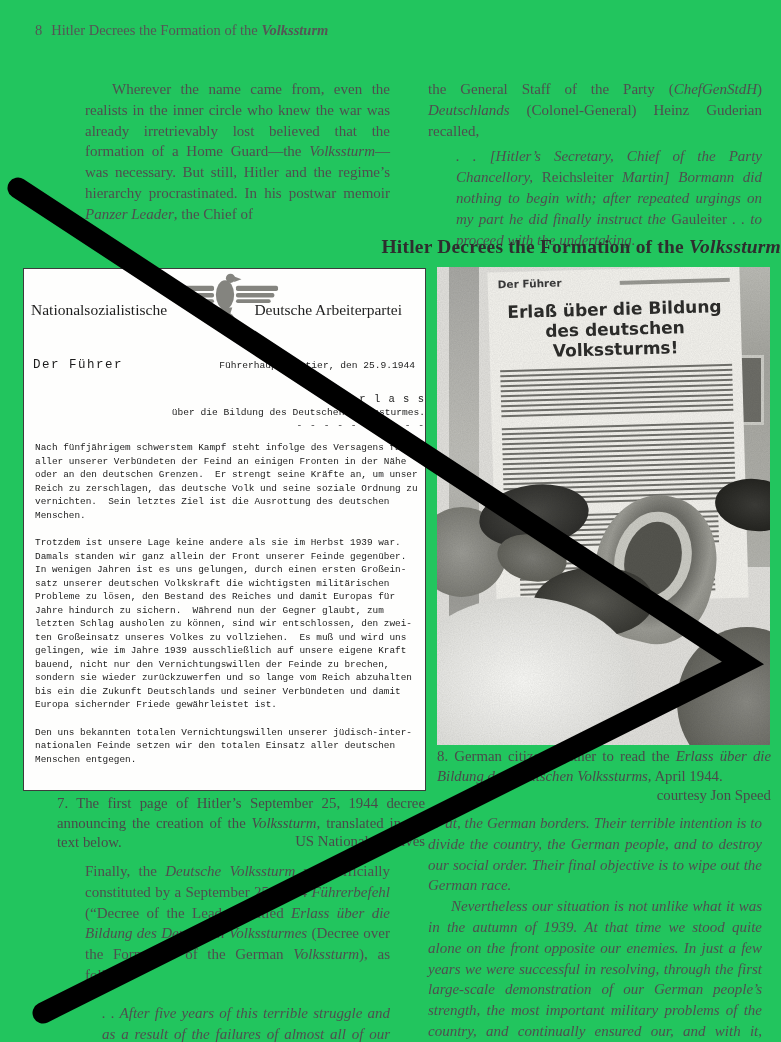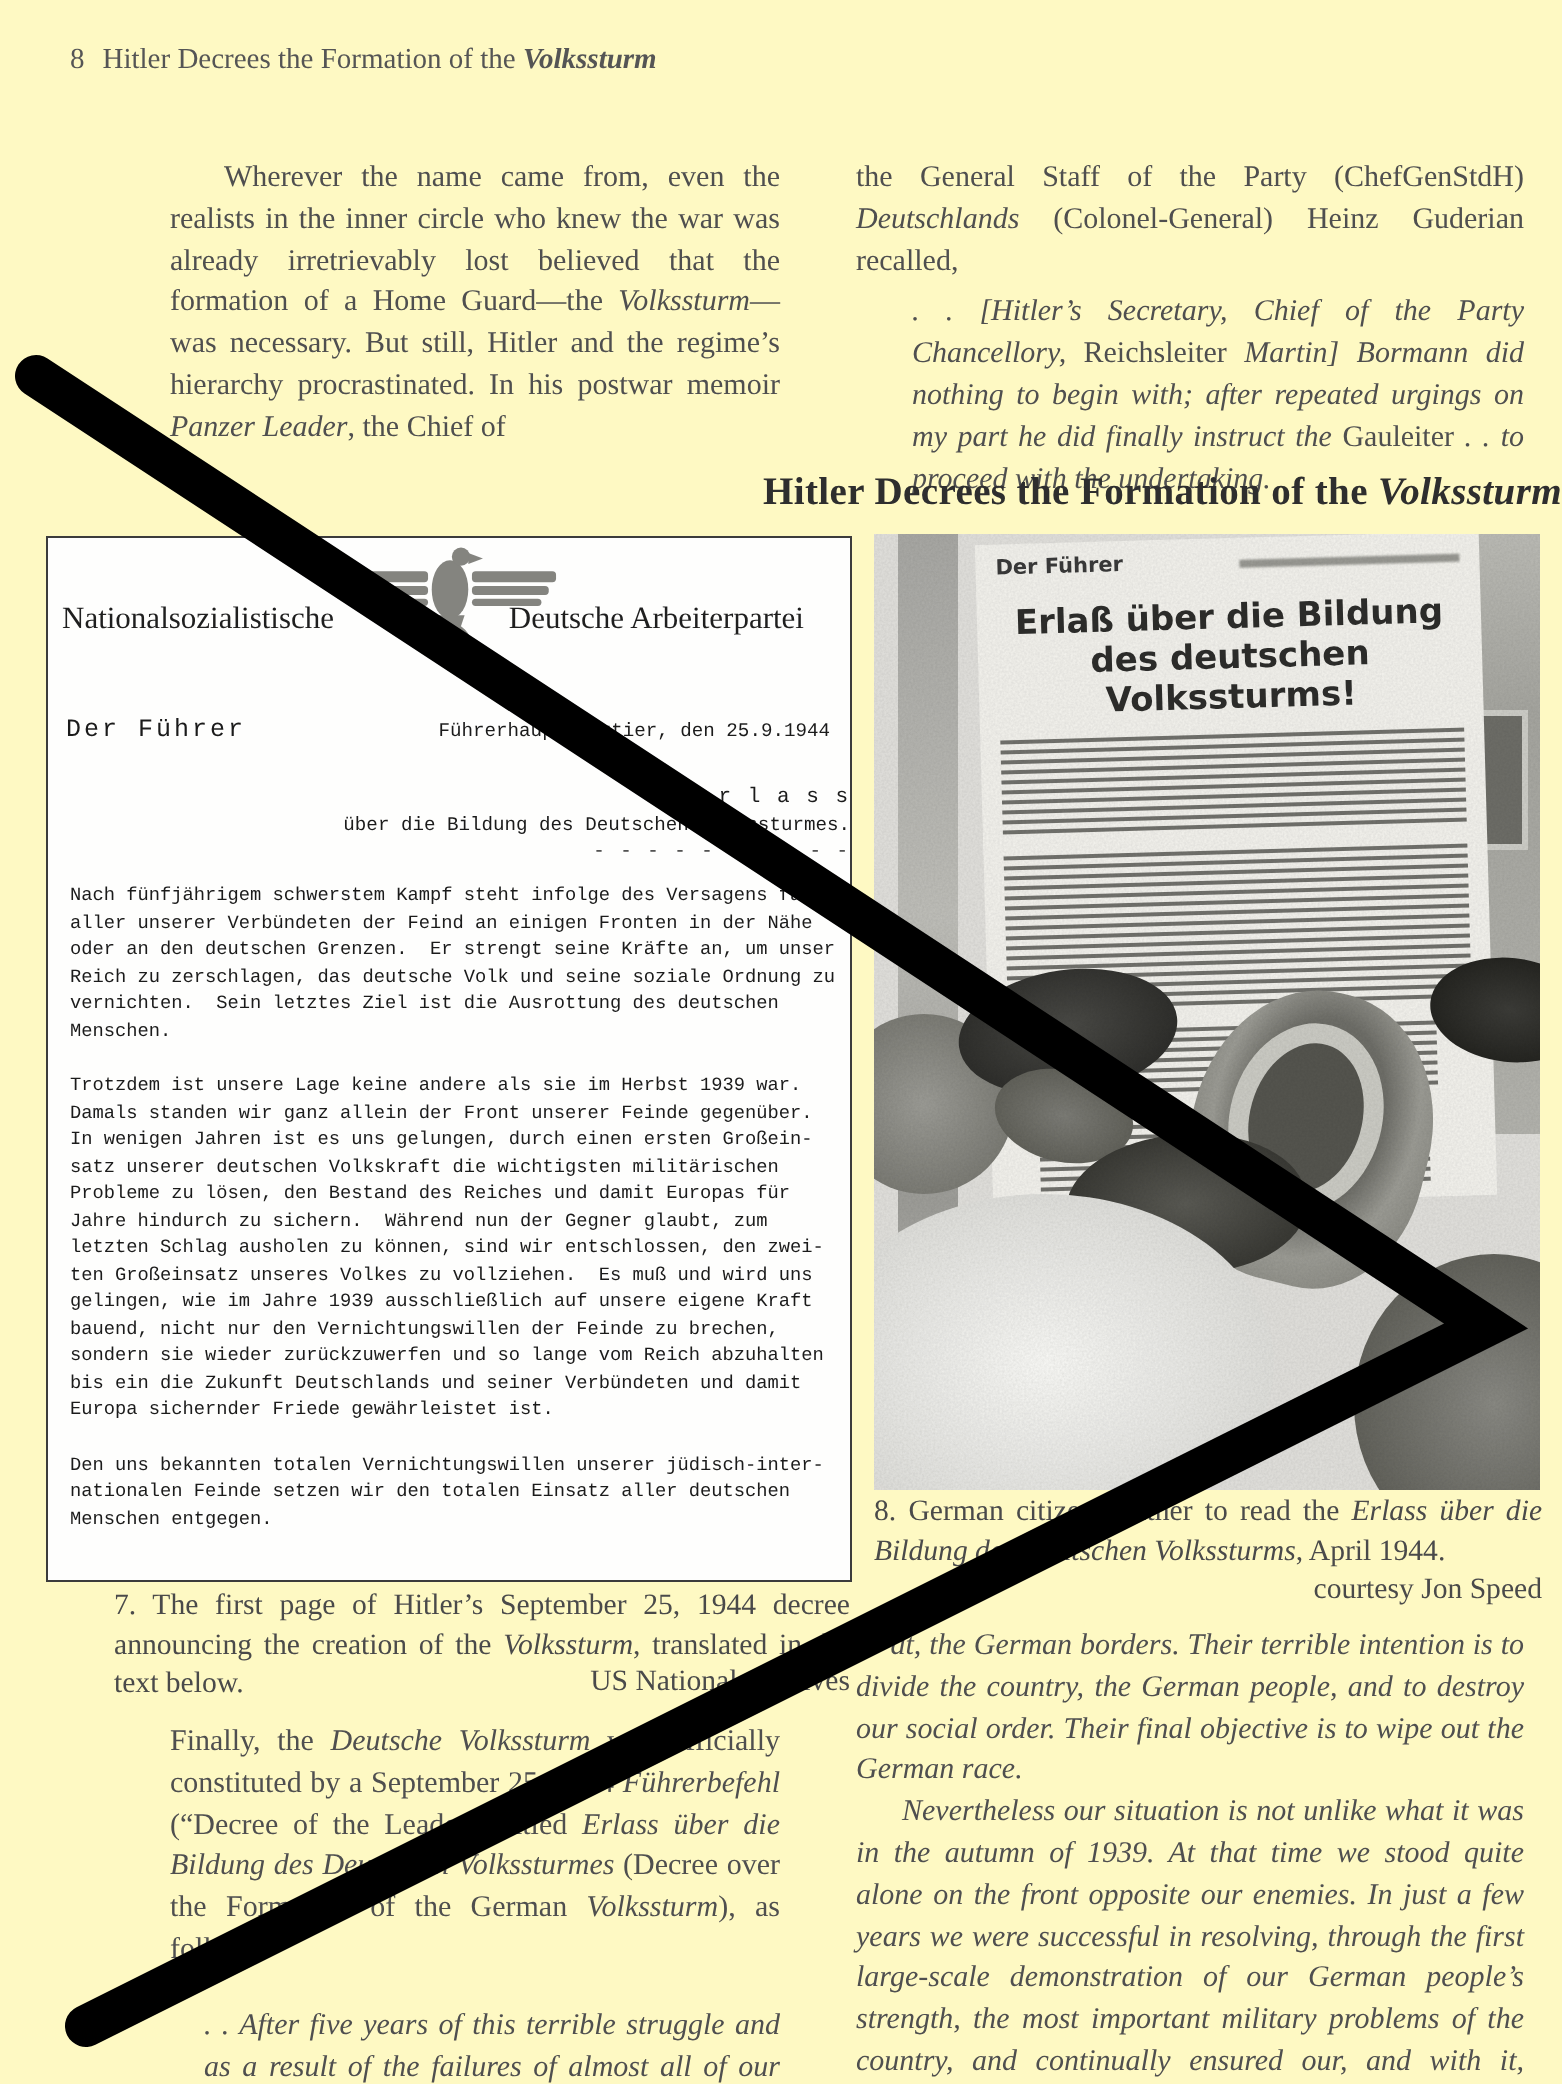--- a/index.html
+++ b/index.html
@@ -1,17 +1,17 @@
 <!DOCTYPE html>
 <html><head>
 <meta charset="utf-8">
 <style>
   html,body{margin:0;padding:0;background:#ffffff;}
   .page{
-    position:relative;width:781px;height:1042px;background:#fef9c3;overflow:hidden;
+    position:relative;width:781px;height:1042px;background:#22c55e;overflow:hidden;
     font-family:"Liberation Serif","DejaVu Serif",serif;color:#4a4a4a;
   }
   
   .running-header{position:absolute;left:35px;top:22px;font-size:14.5px;color:#555;}
   .running-header .pagenum{margin-right:9px;}
   
   .col{position:absolute;font-size:15px;line-height:20.8px;text-align:justify;color:#4f4f4f;}
   .col-top-left{left:85px;top:79px;width:305px;}
   .col-top-left p{margin:0;text-indent:27px;}
   .col-top-right{left:428px;top:79px;width:334px;}
@@ -95,21 +95,21 @@
 <div class="page">
 
   <div class="running-header">
     <span class="pagenum">8</span><span><span>Hitler Decrees the Formation of the </span><span style="font-style: italic; font-weight: bold;">Volkssturm</span></span>
   </div>
 
   <div class="col col-top-left">
     <p><span>Wherever the name came from, even the realists in the inner circle who knew the war was already irretrievably lost believed that the formation of a Home Guard—the </span><span style="font-style: italic;">Volkssturm</span><span>—was necessary. But still, Hitler and the regime’s hierarchy procrastinated. In his postwar memoir </span><span style="font-style: italic;">Panzer Leader</span><span>, the Chief of</span></p>
   </div>
   <div class="col col-top-right">
-    <p><span>the General Staff of the Party (</span><span style="">ChefGenStdH</span><span>) </span><span style="font-style: italic;">Deutschlands</span><span> (Colonel-General) Heinz Guderian recalled,</span></p>
+    <p><span>the General Staff of the Party (</span><span style="font-style: italic;">ChefGenStdH</span><span>) </span><span style="font-style: italic;">Deutschlands</span><span> (Colonel-General) Heinz Guderian recalled,</span></p>
     <div class="blockquote"><span style="font-style: italic;">. . [Hitler’s Secretary, Chief of the Party Chancellory, </span><span>Reichsleiter </span><span style="font-style: italic;">Martin] Bormann did nothing to begin with; after repeated urgings on my part he did finally instruct the </span><span>Gauleiter</span><span style="font-style: italic;"> . . to proceed with the undertaking.</span></div>
   </div>
 
   <div class="section-heading"><span style="font-weight: bold;">Hitler Decrees the Formation of the </span><span style="font-style: italic; font-weight: bold;">Volkssturm</span></div>
 
   <div class="doc-frame">
     <svg class="eagle" viewBox="0 0 120 70" aria-hidden="true">
       <g fill="#6f6f6a">
         <rect x="2" y="16" width="46" height="6" rx="2"></rect>
         <rect x="6" y="24" width="42" height="5" rx="2"></rect>

